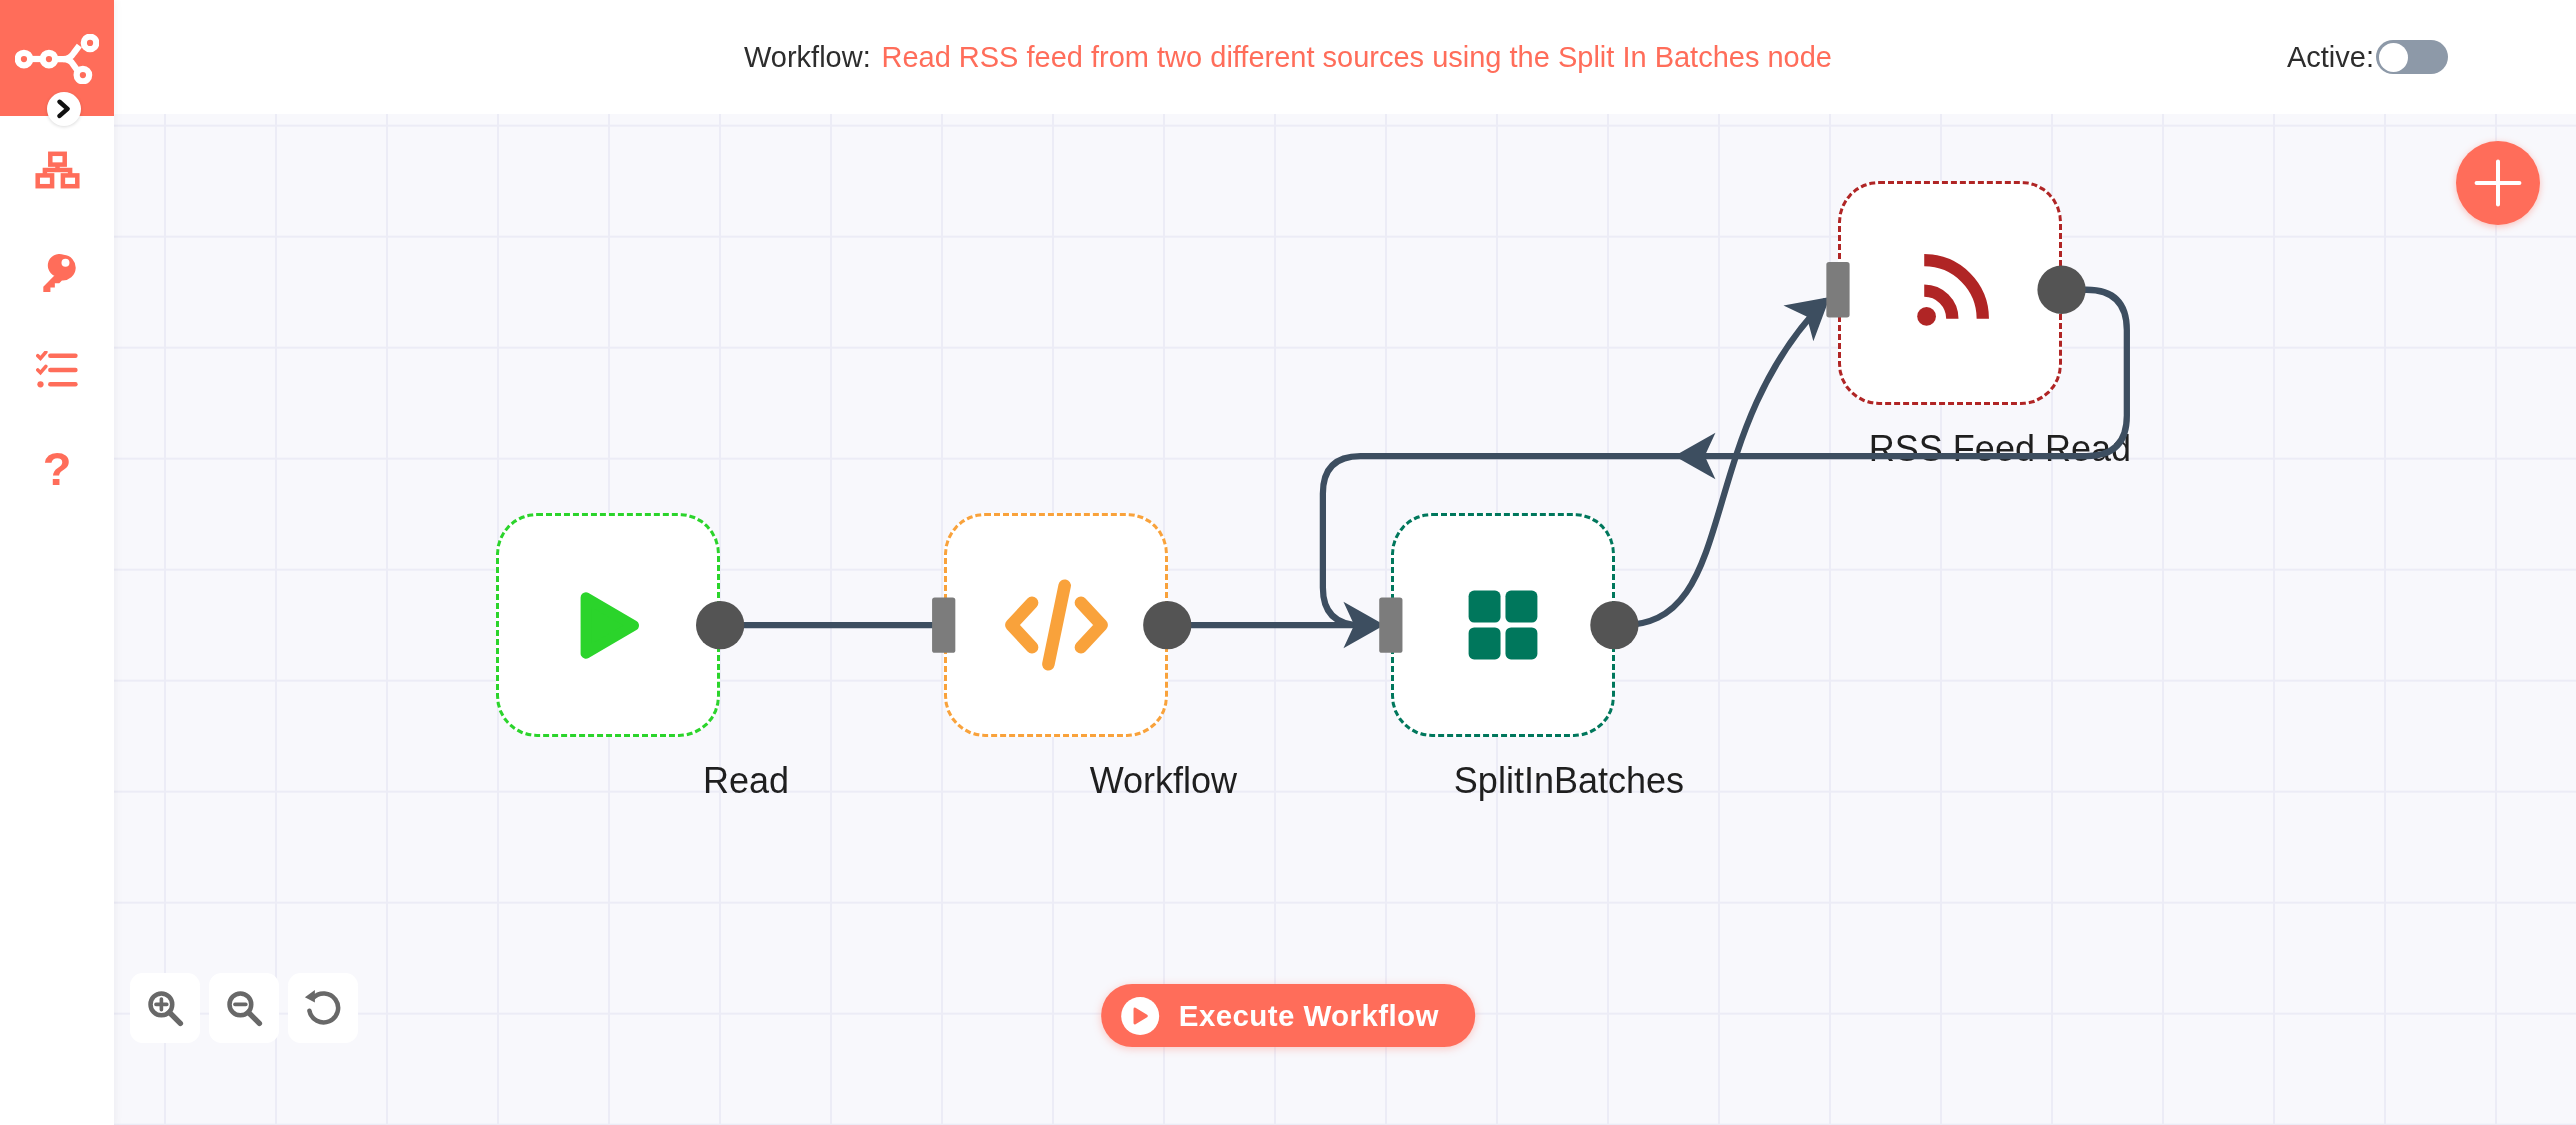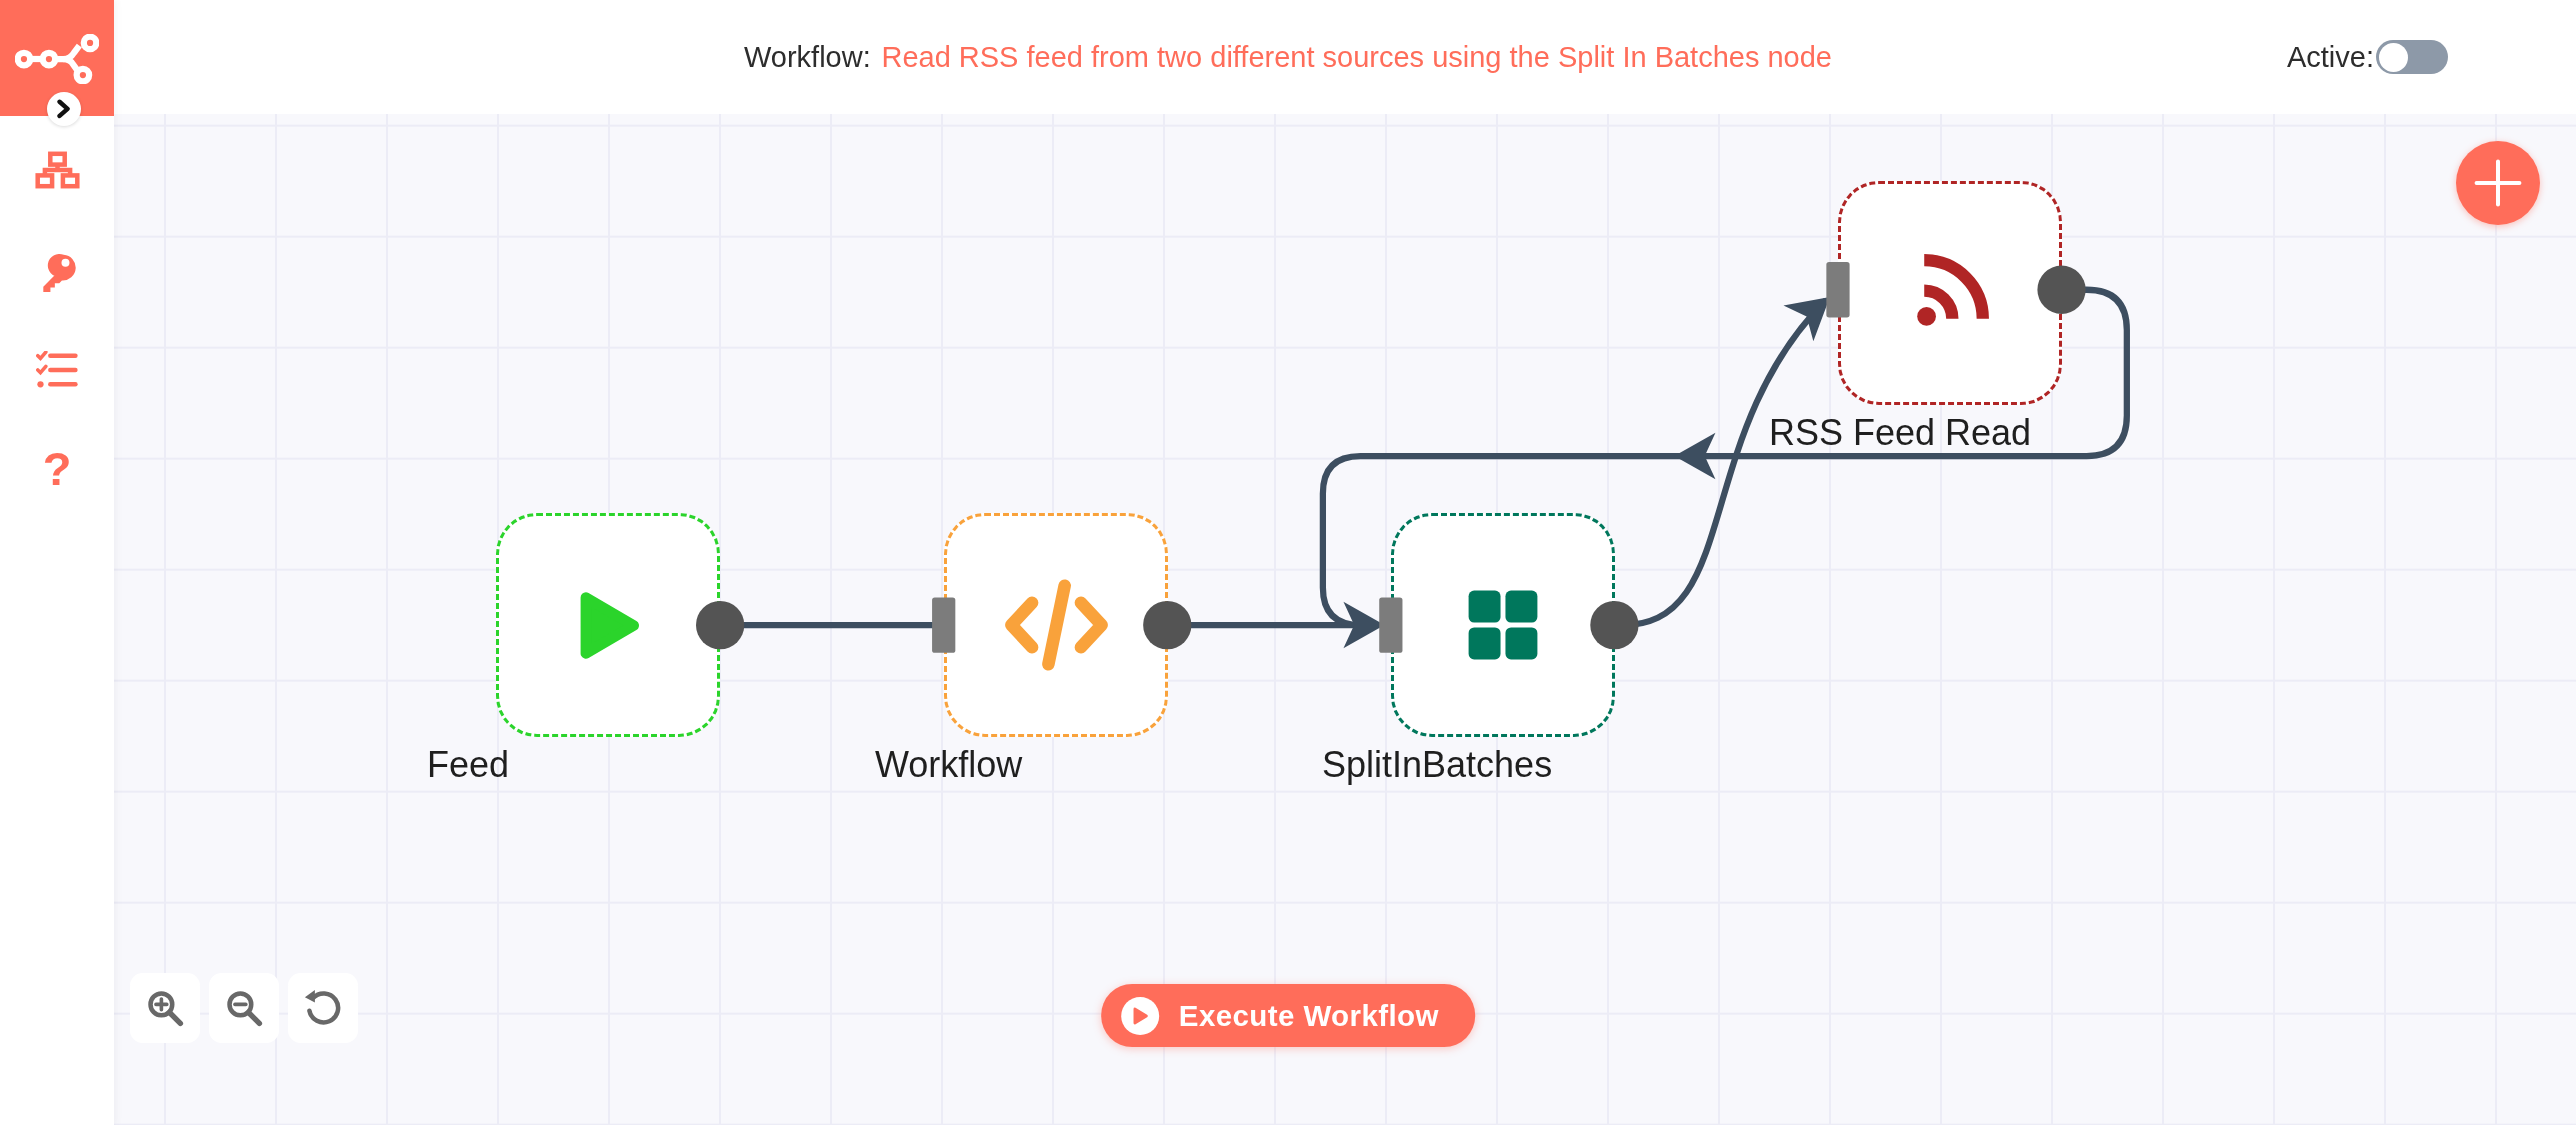--- a/index.html
+++ b/index.html
@@ -28,21 +28,21 @@
   .help-glyph { font-size:47px; font-weight:700; color:#ff6d5a; }
 
   
   .canvas { position:absolute; left:114px; top:114px; right:0; bottom:0; background-color:#f8f8fc;
     background-image:linear-gradient(#ececf6 1.8px, transparent 1.8px),linear-gradient(90deg,#ececf6 1.8px, transparent 1.8px);
     background-size:111px 111px; background-position:50px 10.7px; z-index:0; }
 
   
   .node { position:absolute; width:224px; height:224px; background:#ffffff; border:3.6px dashed var(--nc,#999);
           border-radius:41px; z-index:2; display:flex; align-items:center; justify-content:center; cursor:pointer; }
-  .node-label { position:absolute; top:228px; left:-72px; right:-72px; text-align:left; font-size:36px; color:#1f1f1f; cursor:default; }
+  .node-label { position:absolute; top:244px; left:-72px; right:-72px; text-align:right; font-size:36px; color:#1f1f1f; cursor:default; }
 
   
   .overlay { position:absolute; left:0; top:0; width:2576px; height:1125px; z-index:3; pointer-events:none; }
 
   
   .plus-btn { position:absolute; left:2456px; top:141px; width:84px; height:84px; border-radius:50%; background:#ff6d5a; z-index:5; display:flex; align-items:center; justify-content:center; cursor:pointer; box-shadow:0 1.8px 7.2px rgba(255,109,90,0.4); }
 
   
   .zoom-controls { position:absolute; left:130px; top:973px; display:flex; gap:9px; z-index:5; }
   .zoom-btn { width:70px; height:70px; border-radius:12.5px; background:#ffffff; display:flex; align-items:center; justify-content:center; cursor:pointer; }
@@ -69,21 +69,21 @@
       </div>
     </div>
   </div>
 
   <div class="canvas"></div>
 
   <div class="node" style="left: 496px; top: 513px; --nc: #2bd42b;">
     <svg width="93" height="93" viewBox="0 0 140 140">
       <polygon points="36,28 108,70 36,112" style="fill:var(--nc); stroke:var(--nc);" stroke-width="16" stroke-linejoin="round"></polygon>
     </svg>
-    <div class="node-label">Feed</div>
+    <div class="node-label">Read</div>
   </div>
 
   <div class="node" style="left: 944px; top: 513px; --nc: #f9a23b;">
     <svg width="111" height="98" viewBox="0 0 150 130">
       <g style="stroke:var(--nc);" stroke-width="17" stroke-linecap="round" stroke-linejoin="round" fill="none">
         <path d="M42 35 L14 65 L42 95"></path>
         <path d="M108 35 L136 65 L108 95"></path>
         <path d="M86 12 L64 118"></path>
       </g>
     </svg>

